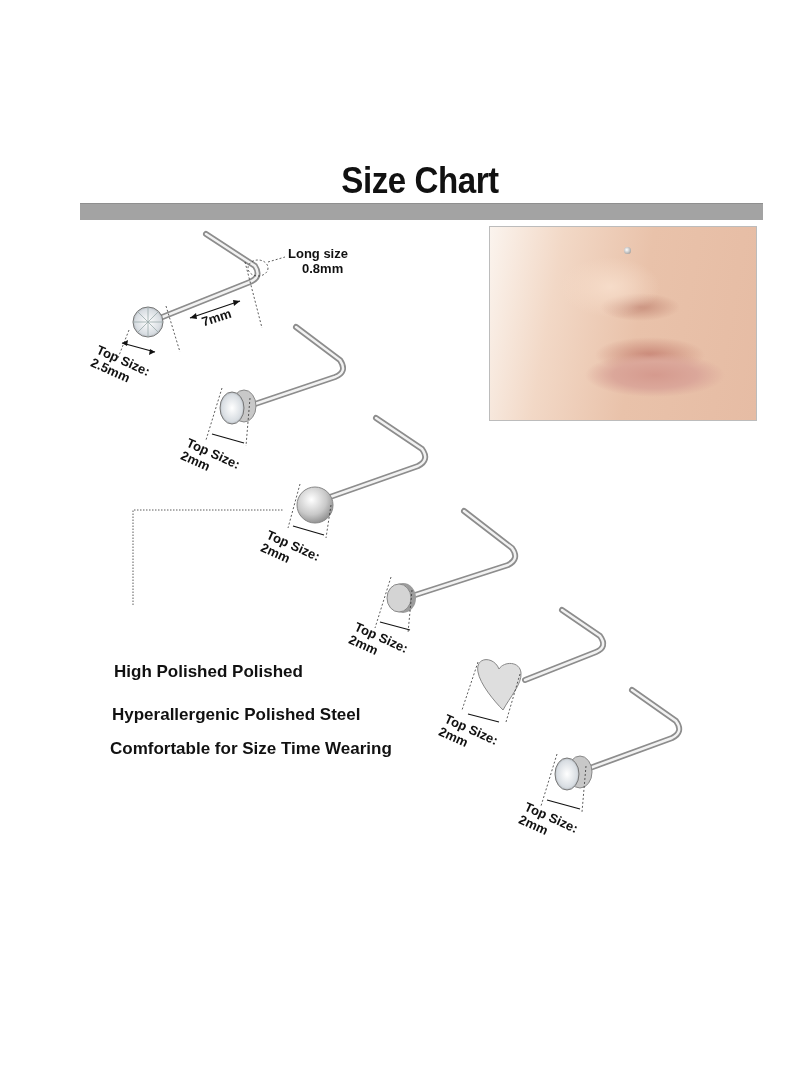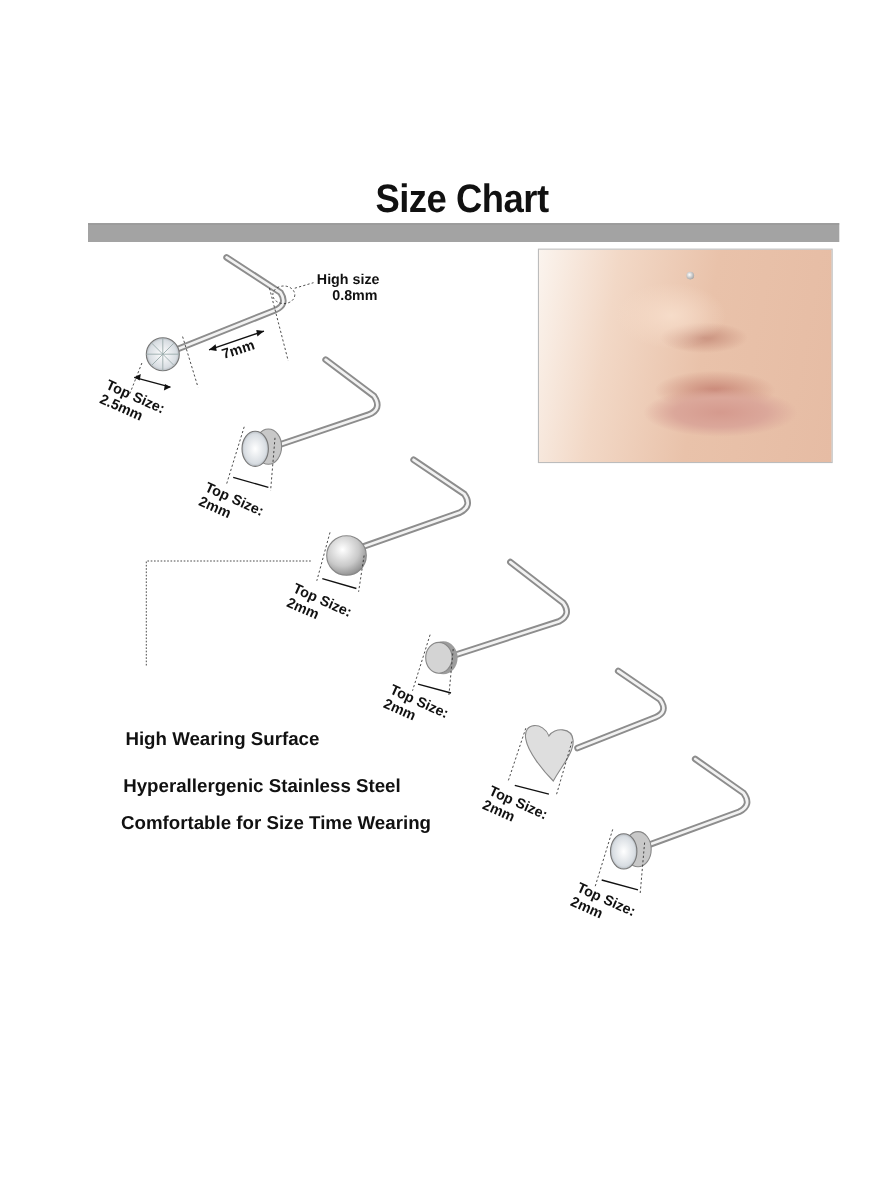--- a/index.html
+++ b/index.html
@@ -110,21 +110,21 @@
     <path d="M590 768 L672 738 Q684 732 676 721 L632 690" fill="none" stroke="#8d8d8d" stroke-width="6" stroke-linecap="round"></path>
     <path d="M590 768 L672 738 Q684 732 676 721 L632 690" fill="none" stroke="#f2f2f2" stroke-width="2.5" stroke-linecap="round"></path>
     <ellipse cx="580" cy="772" rx="12" ry="16" fill="#c8c8c8" stroke="#888"></ellipse>
     <ellipse cx="567" cy="774" rx="12" ry="16" fill="url(#gem)" stroke="#777"></ellipse>
     <line x1="557" y1="754" x2="541" y2="806" stroke="#333" stroke-width="0.8" stroke-dasharray="2,2"></line>
     <line x1="586" y1="766" x2="582" y2="812" stroke="#333" stroke-width="0.8" stroke-dasharray="2,2"></line>
     <line x1="547" y1="800" x2="580" y2="809" stroke="#111" stroke-width="1.2"></line>
   </g>
 </svg>
 
-<div class="lbl" style="left:288px; top:247px;">High size</div>
+<div class="lbl" style="left:288px; top:247px;">Long size</div>
 <div class="lbl" style="left:302px; top:262px;">0.8mm</div>
 <div class="lbl" style="left:200px; top:316px; transform:rotate(-18deg);">7mm</div>
 
 <div class="lbl rot" style="left:100px; top:343px;">
   <div>Top Size:</div>
   <div>2.5mm</div>
 </div>
 <div class="lbl rot" style="left:190px; top:436px;">
   <div>Top Size:</div>
   <div>2mm</div>
@@ -139,15 +139,15 @@
 </div>
 <div class="lbl rot" style="left:448px; top:712px;">
   <div>Top Size:</div>
   <div>2mm</div>
 </div>
 <div class="lbl rot" style="left:528px; top:800px;">
   <div>Top Size:</div>
   <div>2mm</div>
 </div>
 
-<div class="feature" style="left:114px; top:662px;">High Wearing Surface</div>
-<div class="feature" style="left:112px; top:705px;">Hyperallergenic Stainless Steel</div>
+<div class="feature" style="left:114px; top:662px;">High Polished Polished</div>
+<div class="feature" style="left:112px; top:705px;">Hyperallergenic Polished Steel</div>
 <div class="feature" style="left:110px; top:739px;">Comfortable for Size Time Wearing</div>
 
 </body></html>

